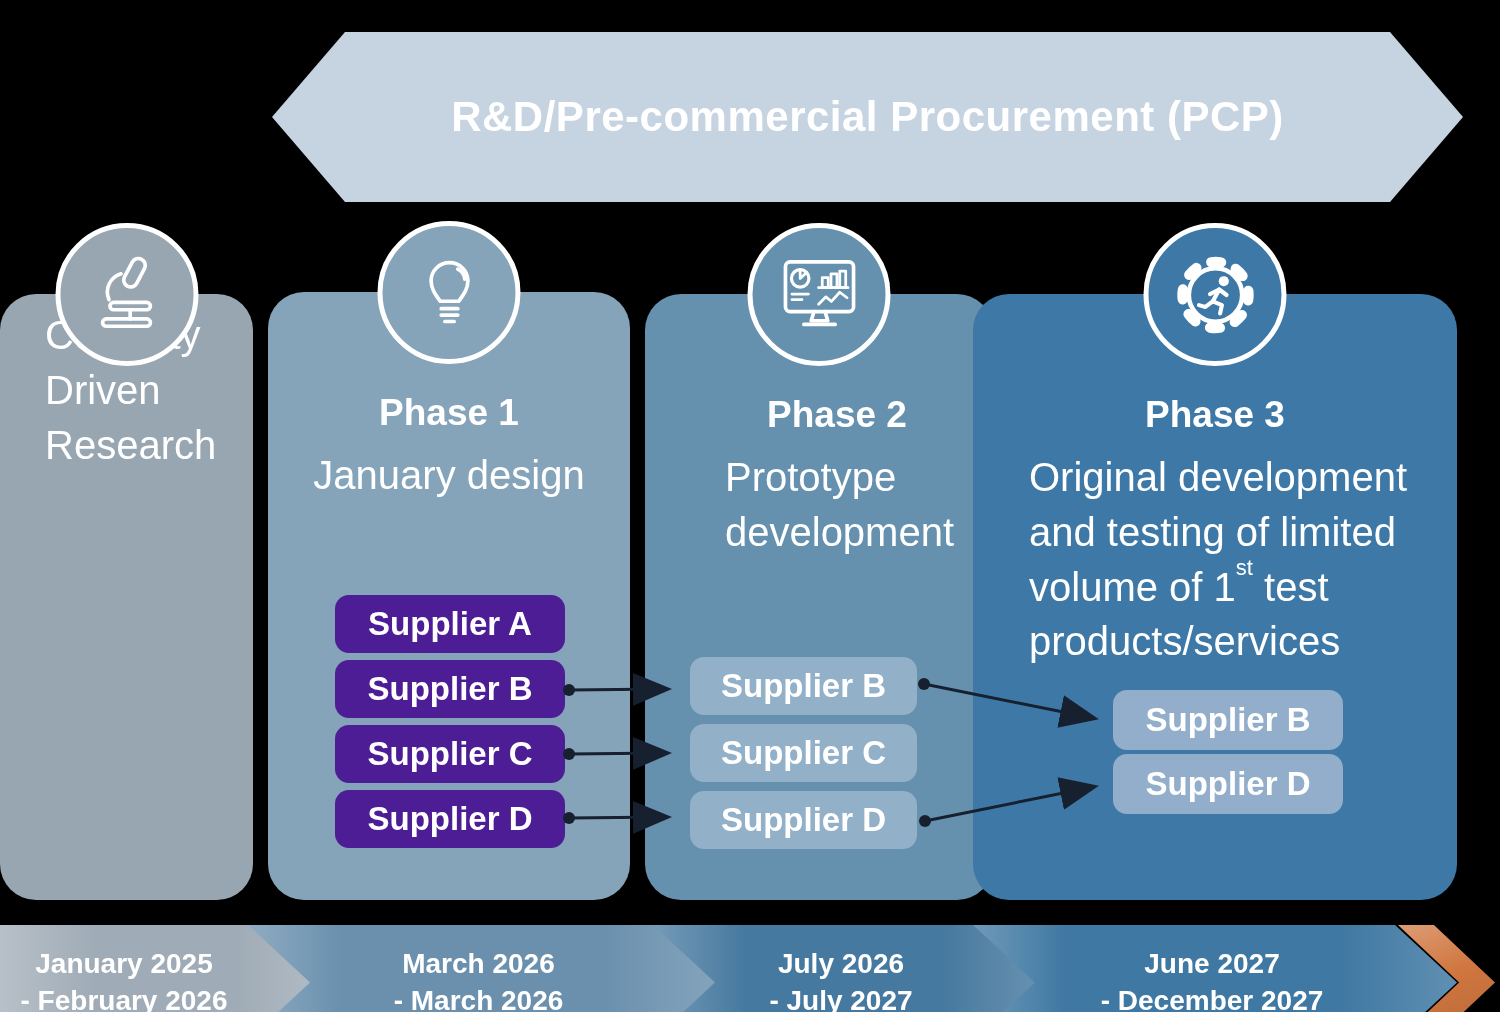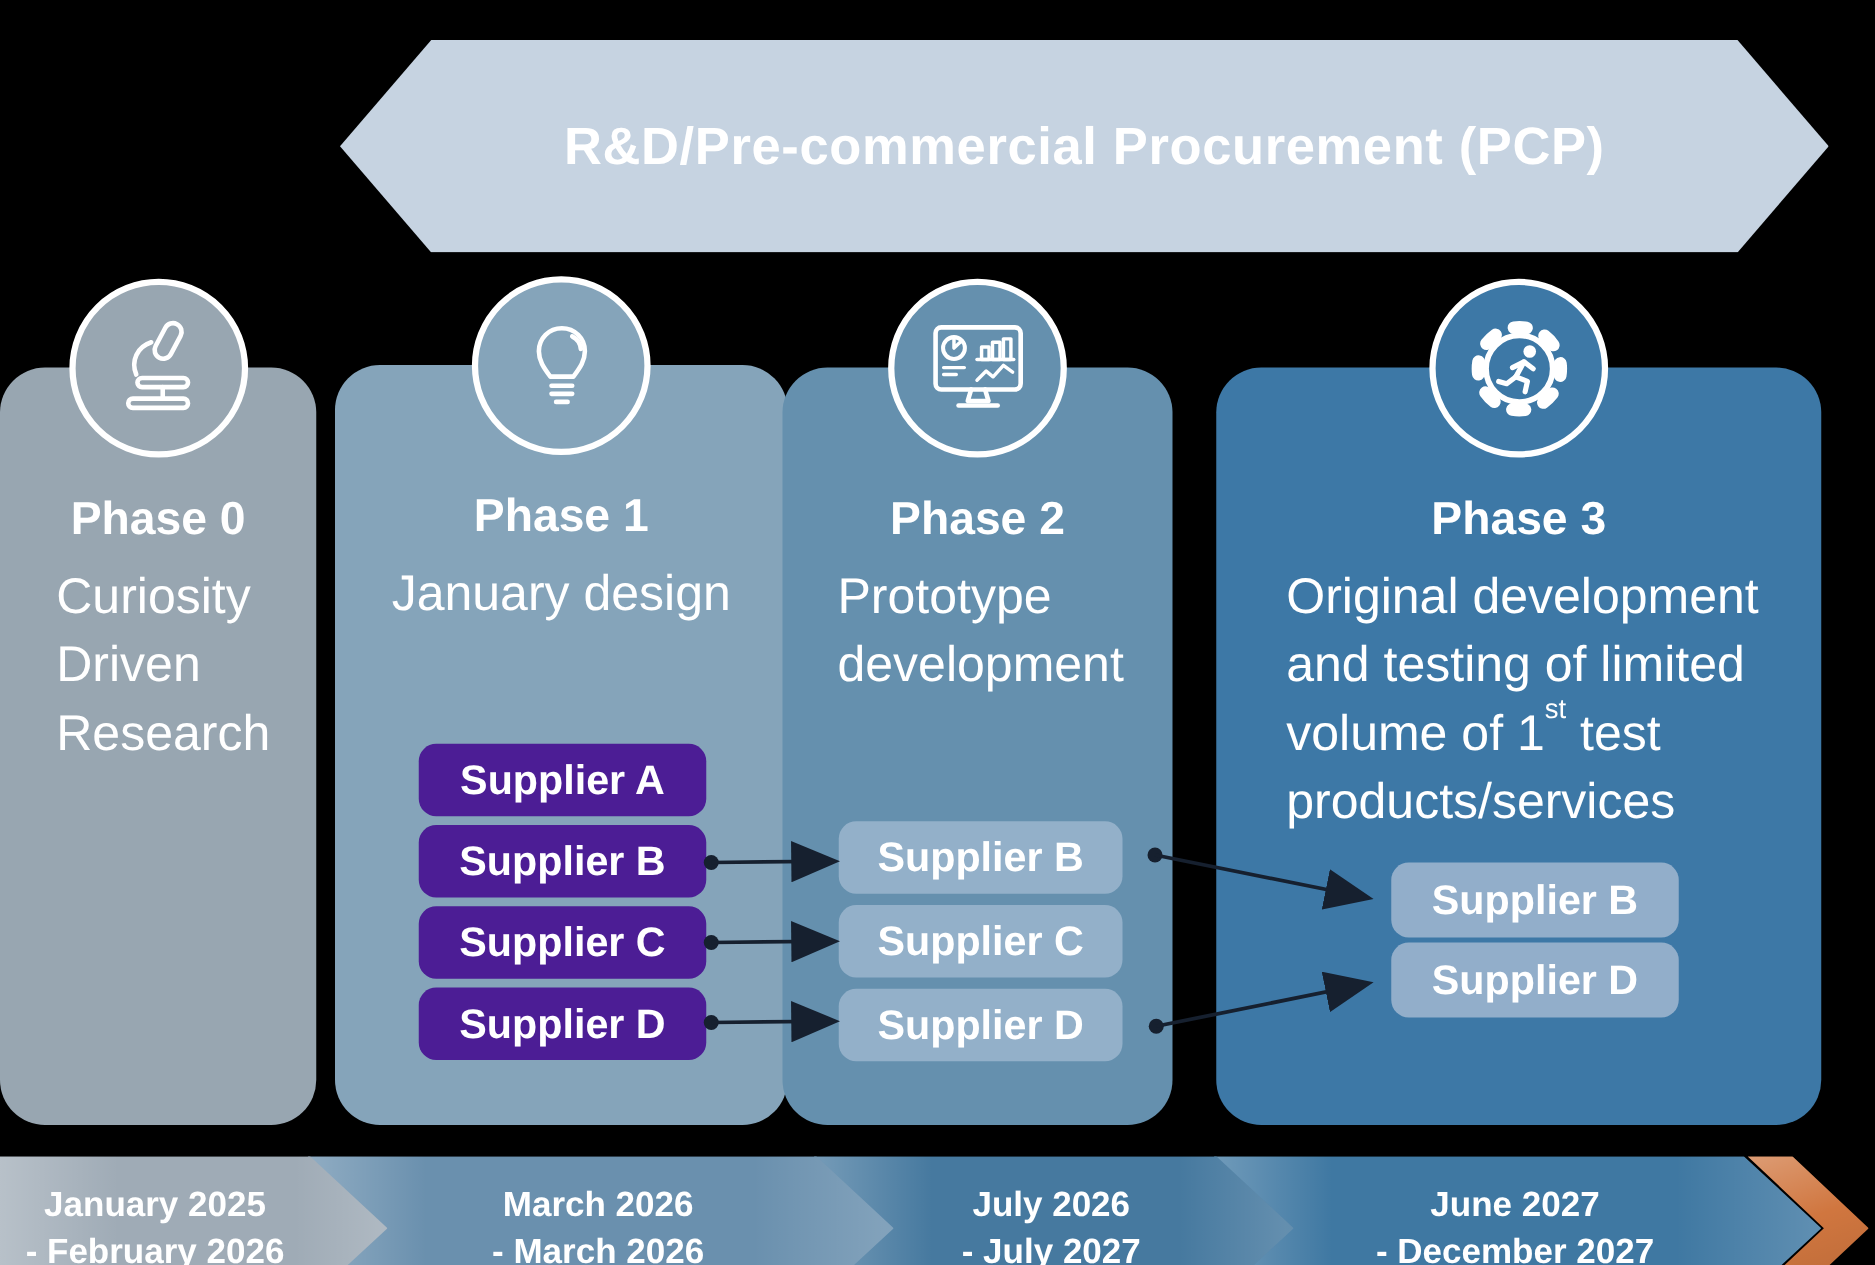--- a/index.html
+++ b/index.html
@@ -10,21 +10,21 @@
   .banner{position:absolute;left:272px;top:0;width:1191px;height:170px;
           background:var(--c,#c6d3e1);
           clip-path:polygon(73px 0,calc(100% - 73px) 0,100% 50%,calc(100% - 73px) 100%,73px 100%,0 50%);
           display:flex;align-items:center;justify-content:center;}
   .banner-title{font-size:42px;font-weight:700;letter-spacing:.5px;}
 
   
   .card{position:absolute;top:262px;height:606px;border-radius:36px;background:var(--c);}
   .card.p0{left:0;width:253px;}
   .card.p1{left:268px;top:260px;height:608px;width:362px;}
-  .card.p2{left:626px;width:312px;}
+  .card.p2{left:645px;width:312px;padding-left:36px;}
   .card.p3{left:973px;width:484px;}
   .icon-circle{position:absolute;top:-71px;left:50%;transform:translateX(-50%);
                width:133px;height:133px;border:5px solid #fff;border-radius:50%;
                background:var(--c);display:flex;align-items:center;justify-content:center;}
   .icon-circle svg{width:92px;height:92px;}
   .ic{stroke:#fff;fill:none;stroke-width:4;stroke-linecap:round;stroke-linejoin:round;}
   .phase-title{margin:100px 10px 0;text-align:center;font-size:37px;font-weight:700;}
   .phase-desc{margin:14px 30px 0 44px;font-size:40px;line-height:1.38;font-weight:400;}
   .card.p0 .phase-desc{margin-left:45px;}
   .card.p1 .phase-desc{text-align:center;margin:14px 12px 0;}
@@ -79,21 +79,20 @@
       <svg viewBox="0 0 100 100">
         <g class="ic">
           <rect x="51" y="9" width="15" height="33" rx="7.5" transform="rotate(28 58 26)"></rect>
           <path d="M44,27 C32,31 26,43 31,55"></path>
           <rect x="32" y="58" width="44" height="8" rx="4"></rect>
           <path d="M54,66 L54,76"></path>
           <rect x="24" y="76" width="52" height="8" rx="4"></rect>
         </g>
       </svg>
     </div>
-    <h2 class="phase-title">Phase 0</h2>
     <p class="phase-desc">Curiosity Driven Research</p>
   </section>
 
   <section class="card p1" style="--c: #85a4ba;">
     <div class="icon-circle">
       <svg viewBox="0 0 100 100">
         <g class="ic">
           <path d="M40,59 C34,51 30,45 30,37 C30,25.8 38.8,17 50,17 C61.2,17 70,25.8 70,37 C70,45 66,51 60,59 Z"></path>
           <path d="M59,24 C63,26 66.2,30.5 66.5,35"></path>
           <path d="M41,67 H59"></path>

